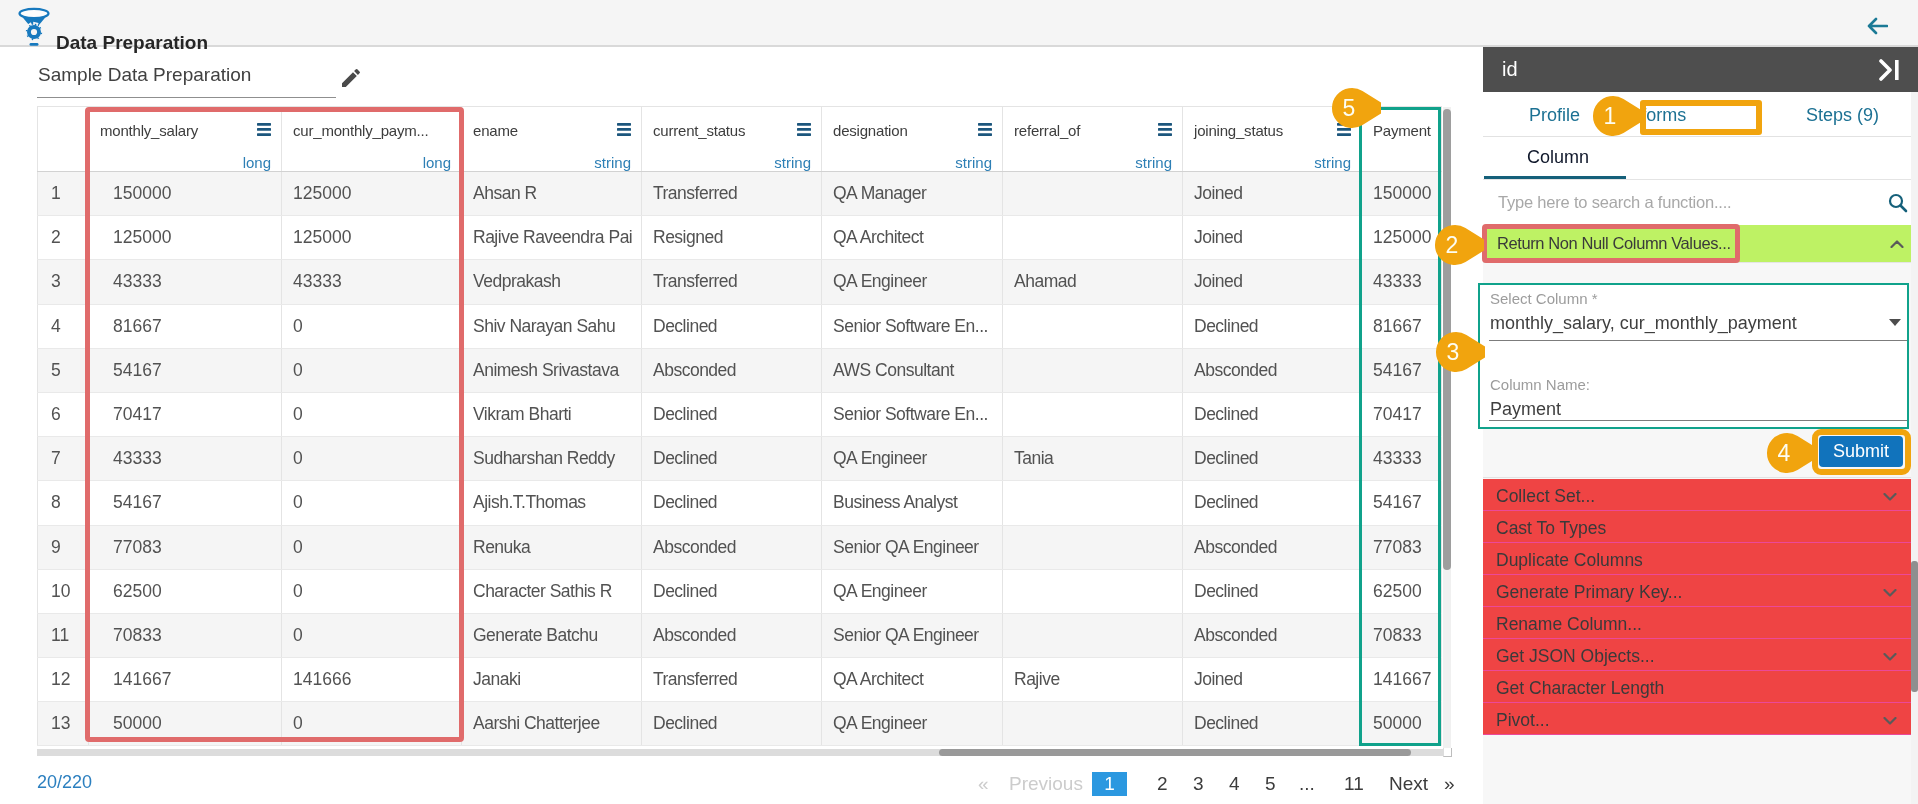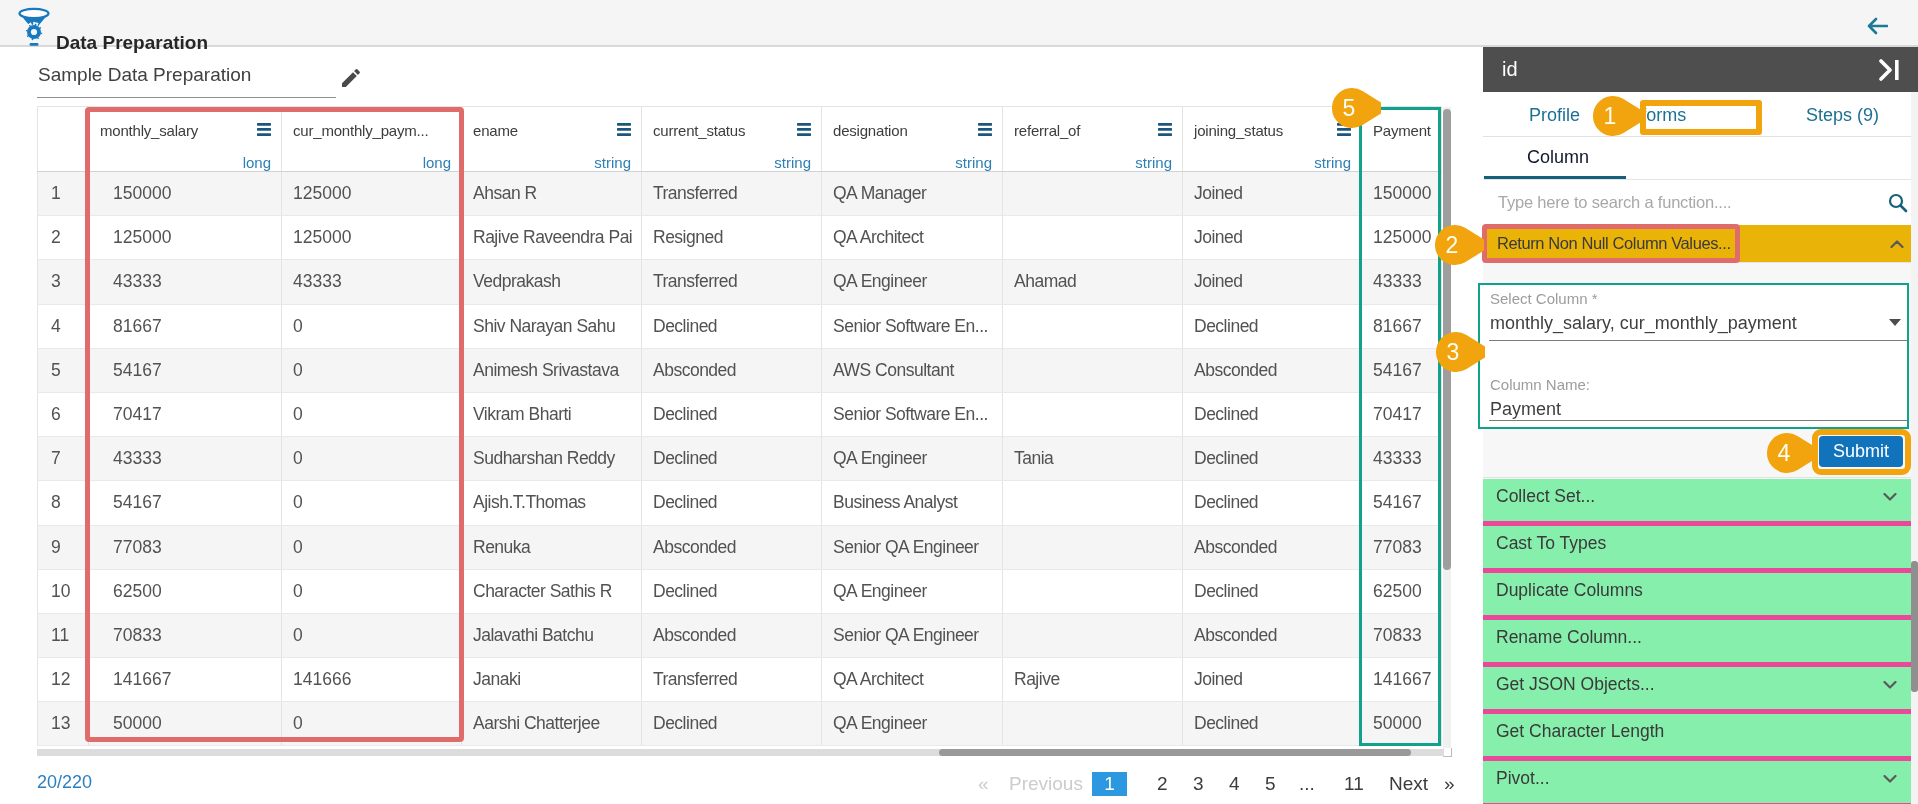--- a/index.html
+++ b/index.html
@@ -42,32 +42,32 @@
 #pdark{position:absolute;left:1483px;top:47px;width:435px;height:45px;background:#4e4e4e;}
 #pid{position:absolute;left:1502px;top:58px;font-size:20px;color:#fff;}
 #ptabs{position:absolute;left:1483px;top:92px;width:435px;height:45px;background:#fff;border-bottom:1px solid #e2e2e2;}
 .ptab{position:absolute;top:105px;font-size:18px;color:#1c7193;}
 #tabline{position:absolute;left:1627px;top:137px;width:144px;height:3px;background:#1d6fa5;}
 #psub{position:absolute;left:1483px;top:137px;width:435px;height:43px;background:#fff;border-bottom:1px solid #e4e4e4;}
 #subcol{position:absolute;left:1527px;top:147px;font-size:18px;color:#0f172a;}
 #subline{position:absolute;left:1484px;top:176px;width:142px;height:3px;background:#15607a;}
 #psearch{position:absolute;left:1483px;top:180px;width:435px;height:45px;background:#fff;}
 #sptext{position:absolute;left:1498px;top:193px;font-size:16.5px;color:#a8a8a8;letter-spacing:-0.2px;}
-#item1{position:absolute;left:1483px;top:225px;width:428px;height:38px;background:#eab308;border-bottom:1px solid #e5e5e5;}
+#item1{position:absolute;left:1483px;top:225px;width:428px;height:38px;background:#bef264;border-bottom:1px solid #e5e5e5;}
 #item1 span{position:absolute;left:14px;top:9px;font-size:16.5px;color:#3a3a3a;letter-spacing:-0.4px;}
 
 #form{position:absolute;left:1478px;top:283px;width:431px;height:146px;background:#fff;border:2px solid #10a28b;}
 .flabel{position:absolute;font-size:15px;color:#9c9c9c;}
 .fval{position:absolute;font-size:18px;color:#3f3f3f;}
 .fline{position:absolute;height:1px;background:#7c7c7c;}
 #submit{position:absolute;left:1819px;top:436px;width:84px;height:31px;background:#1173bc;border-radius:4px;color:#fff;font-size:18px;text-align:center;line-height:31px;}
 #sep1{position:absolute;left:1483px;top:477px;width:428px;height:1px;background:#e2e2e2;}
 
 #flist{position:absolute;left:1483px;top:478.6px;width:428px;}
-.fitem{height:47px;background:#86efac;border-bottom:5px solid #ec4899;position:relative;}
+.fitem{height:32px;background:#ef4444;border-bottom:1px solid #ec4899;position:relative;}
 .fitem span{position:absolute;left:13px;top:7px;font-size:17.5px;color:#3a3a3a;}
 .fitem svg{position:absolute;right:14px;top:14px;}
 
 #psbt{position:absolute;left:1911px;top:92px;width:7px;height:712px;background:#f3f3f3;}
 #psb{position:absolute;left:1911px;top:561px;width:7px;height:131px;background:#8f8f8f;border-radius:3px;}
 .bub{position:absolute;}
 .orect{position:absolute;border:6px solid #f1a40e;}
 .rrect{position:absolute;border:5px solid #e06b6b;border-radius:4px;}
 .trect{position:absolute;border:3px solid #10a28b;}
 </style></head>
@@ -313,21 +313,21 @@
         <td>Declined</td>
         <td>QA Engineer</td>
         <td></td>
         <td>Declined</td>
         <td class="num">62500</td>
       </tr>
 <tr class="odd">
         <td class="rn">11</td>
         <td class="c1">70833</td>
         <td class="num">0</td>
-        <td>Jalavathi Batchu</td>
+        <td>Generate Batchu</td>
         <td>Absconded</td>
         <td>Senior QA Engineer</td>
         <td></td>
         <td>Absconded</td>
         <td class="num">70833</td>
       </tr>
 <tr>
         <td class="rn">12</td>
         <td class="c1">141667</td>
         <td class="num">141666</td>
@@ -414,20 +414,26 @@
         <path d="M1.5 1 L7 6.5 L12.5 1" fill="none" stroke="#5a5a5a" stroke-width="2.2" stroke-linecap="round" stroke-linejoin="round"></path>
       </svg>
     </div>
 <div class="fitem">
       <span>Cast To Types</span>
     </div>
 <div class="fitem">
       <span>Duplicate Columns</span>
     </div>
 <div class="fitem">
+      <span>Generate Primary Key...</span>
+      <svg width="14" height="8" viewBox="0 0 14 8">
+        <path d="M1.5 1 L7 6.5 L12.5 1" fill="none" stroke="#5a5a5a" stroke-width="2.2" stroke-linecap="round" stroke-linejoin="round"></path>
+      </svg>
+    </div>
+<div class="fitem">
       <span>Rename Column...</span>
     </div>
 <div class="fitem">
       <span>Get JSON Objects...</span>
       <svg width="14" height="8" viewBox="0 0 14 8">
         <path d="M1.5 1 L7 6.5 L12.5 1" fill="none" stroke="#5a5a5a" stroke-width="2.2" stroke-linecap="round" stroke-linejoin="round"></path>
       </svg>
     </div>
 <div class="fitem">
       <span>Get Character Length</span>

